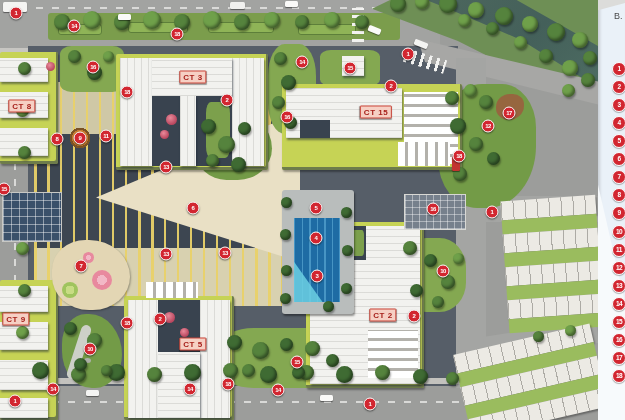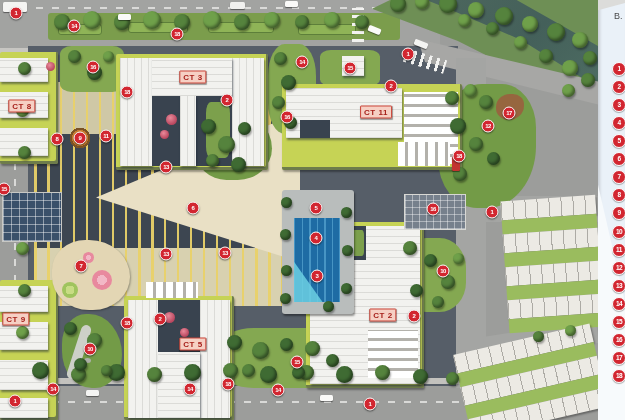--- a/index.html
+++ b/index.html
@@ -343,21 +343,21 @@
         <div class="veh" style="left: 285px; top: 1px; width: 13px; height: 6px; transform: rotate(0deg); background: rgb(250, 250, 248);"></div>
         <div class="veh" style="left: 414px; top: 41px; width: 14px; height: 6px; transform: rotate(22deg); background: rgb(244, 244, 242);"></div>
         <div class="veh" style="left: 368px; top: 27px; width: 13px; height: 6px; transform: rotate(22deg); background: rgb(250, 250, 248);"></div>
         <div class="veh" style="left: 452px; top: 156px; width: 8px; height: 15px; transform: rotate(0deg); background: rgb(194, 52, 48);"></div>
         <div class="veh" style="left: 86px; top: 390px; width: 13px; height: 6px; transform: rotate(0deg); background: rgb(244, 244, 242);"></div>
         <div class="veh" style="left: 320px; top: 395px; width: 13px; height: 6px; transform: rotate(0deg); background: rgb(250, 250, 248);"></div>
       </div>
     <div id="labels-layer">
         <div class="bldg-label" style="left: 22px; top: 106px;">CT 8</div>
         <div class="bldg-label" style="left: 193px; top: 77px;">CT 3</div>
-        <div class="bldg-label" style="left: 376px; top: 112px;">CT 11</div>
+        <div class="bldg-label" style="left: 376px; top: 112px;">CT 15</div>
         <div class="bldg-label" style="left: 16px; top: 319px;">CT 9</div>
         <div class="bldg-label" style="left: 193px; top: 344px;">CT 5</div>
         <div class="bldg-label" style="left: 383px; top: 315px;">CT 2</div>
       </div>
     <div id="markers-layer">
         <div class="marker" style="left: 16px; top: 13px;">1</div>
         <div class="marker" style="left: 74px; top: 26px;">14</div>
         <div class="marker" style="left: 177px; top: 34px;">18</div>
         <div class="marker" style="left: 93px; top: 67px;">16</div>
         <div class="marker" style="left: 127px; top: 92px;">18</div>

